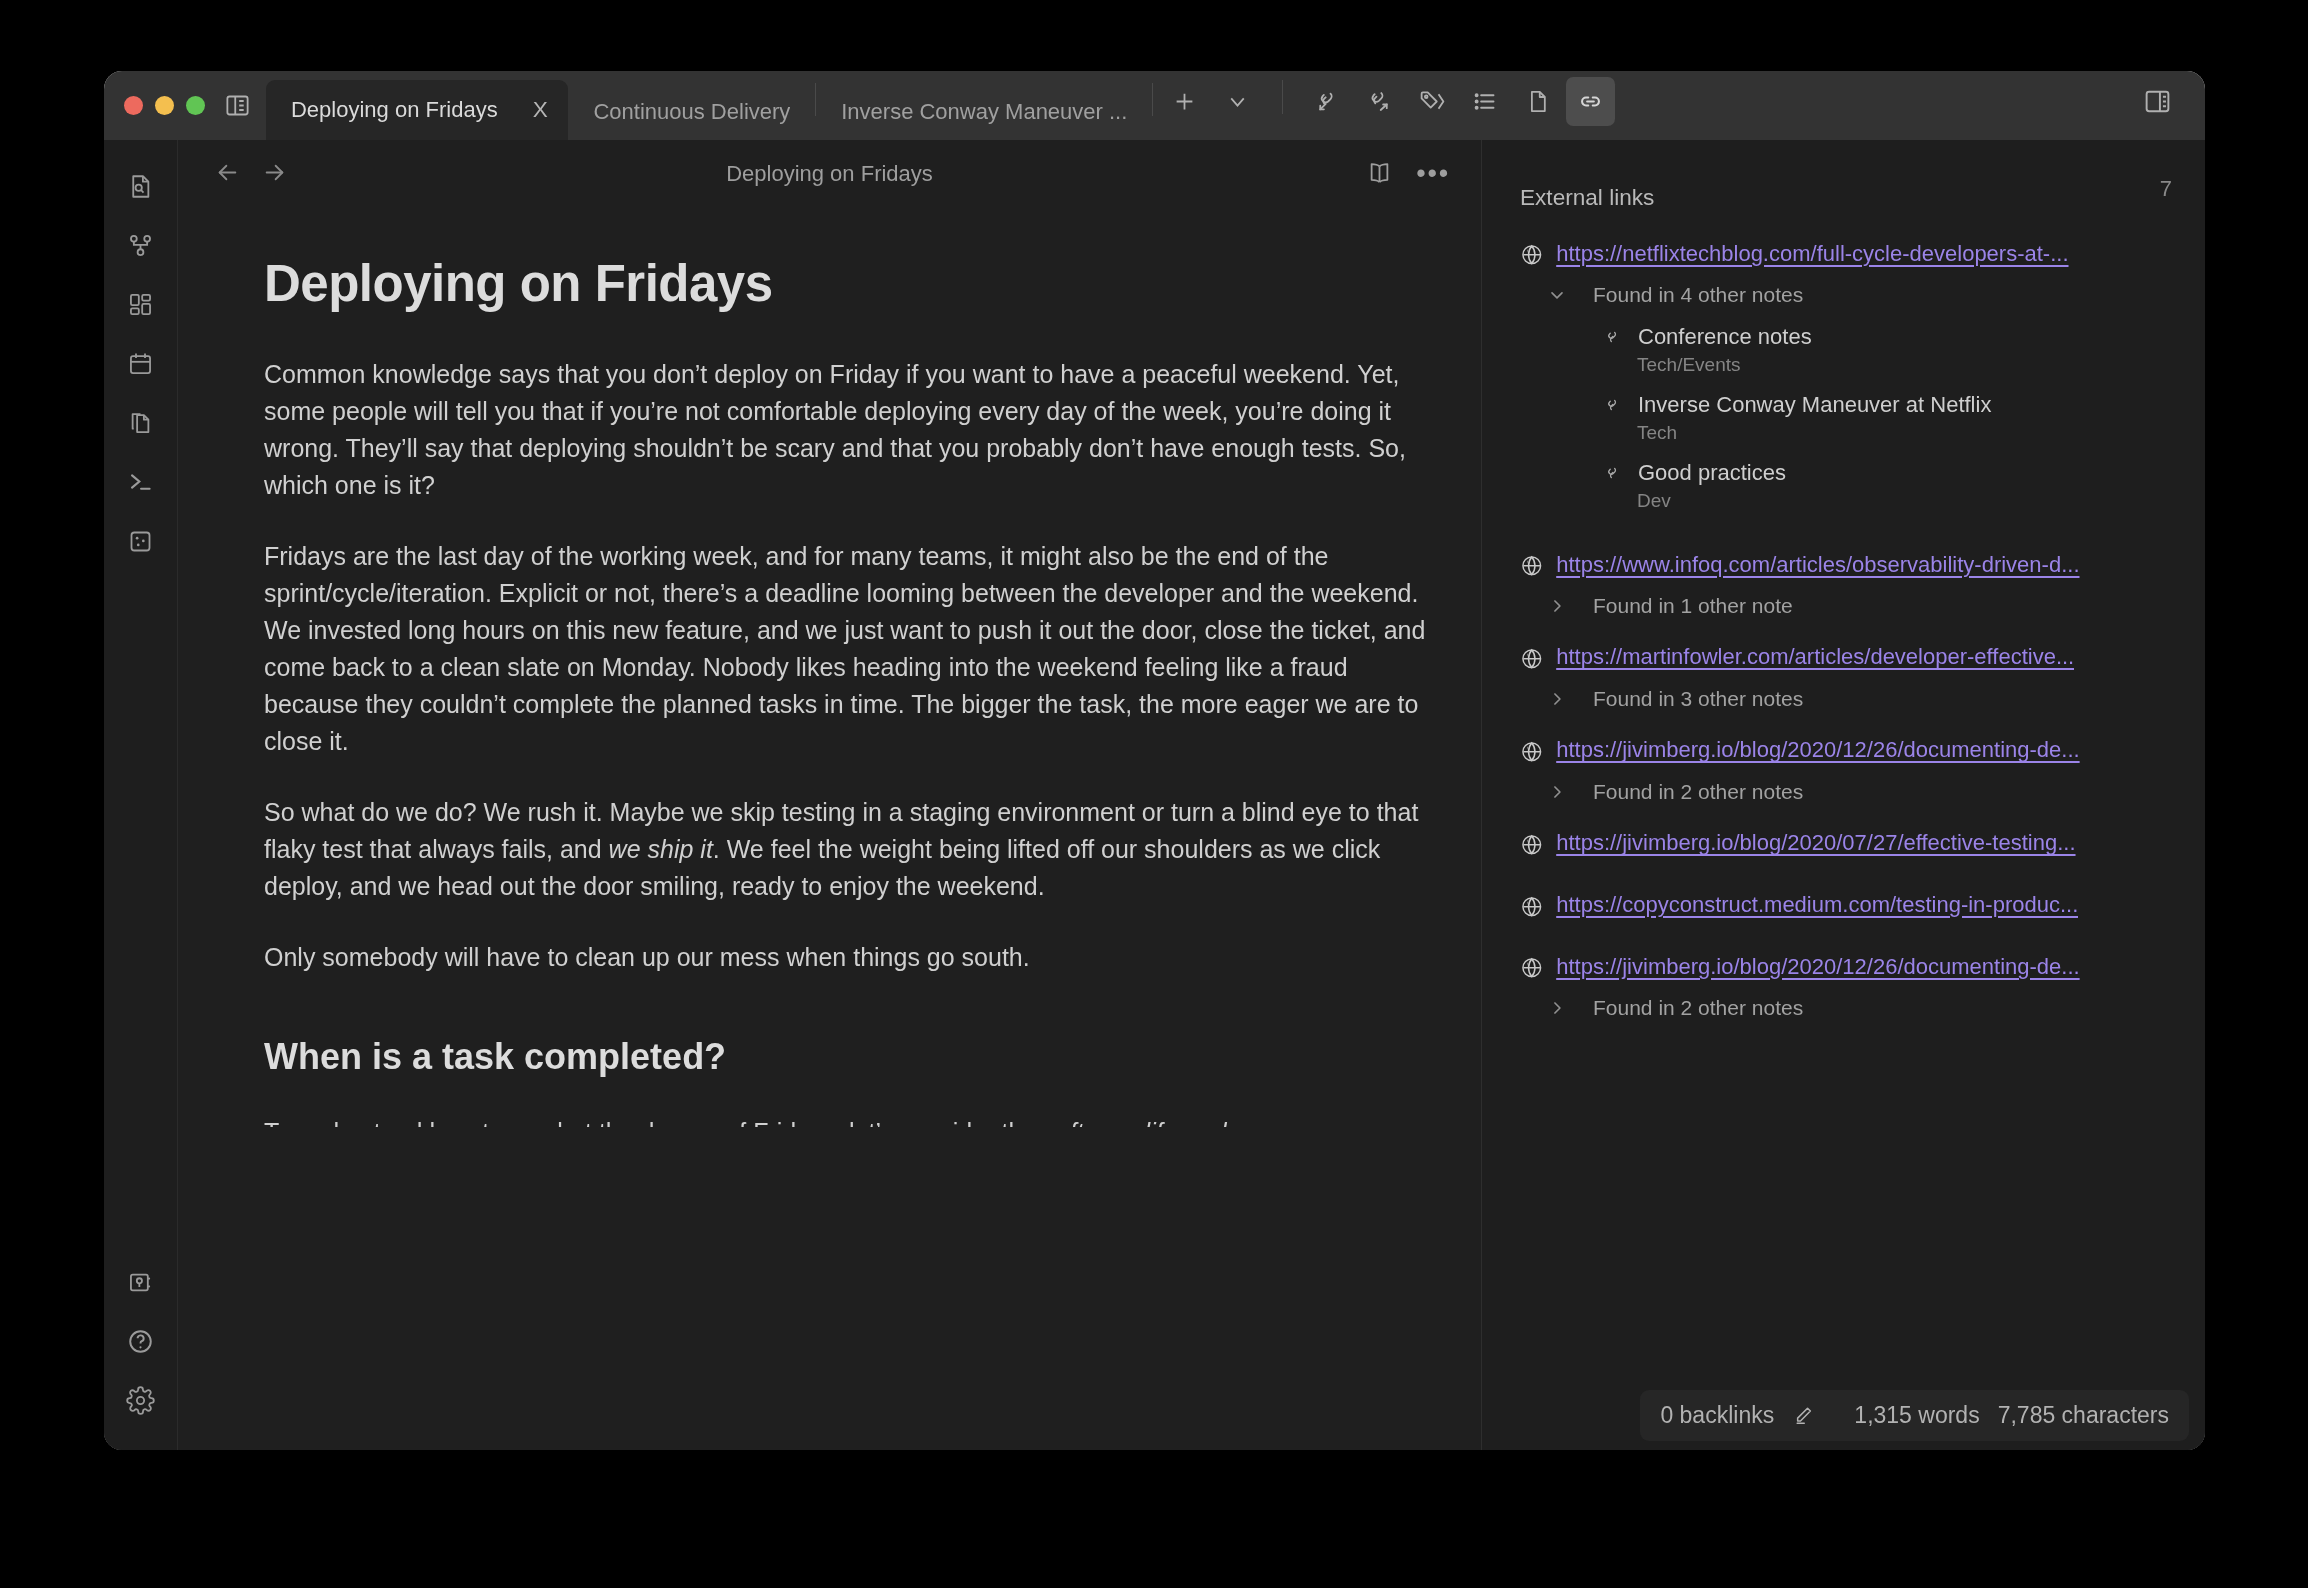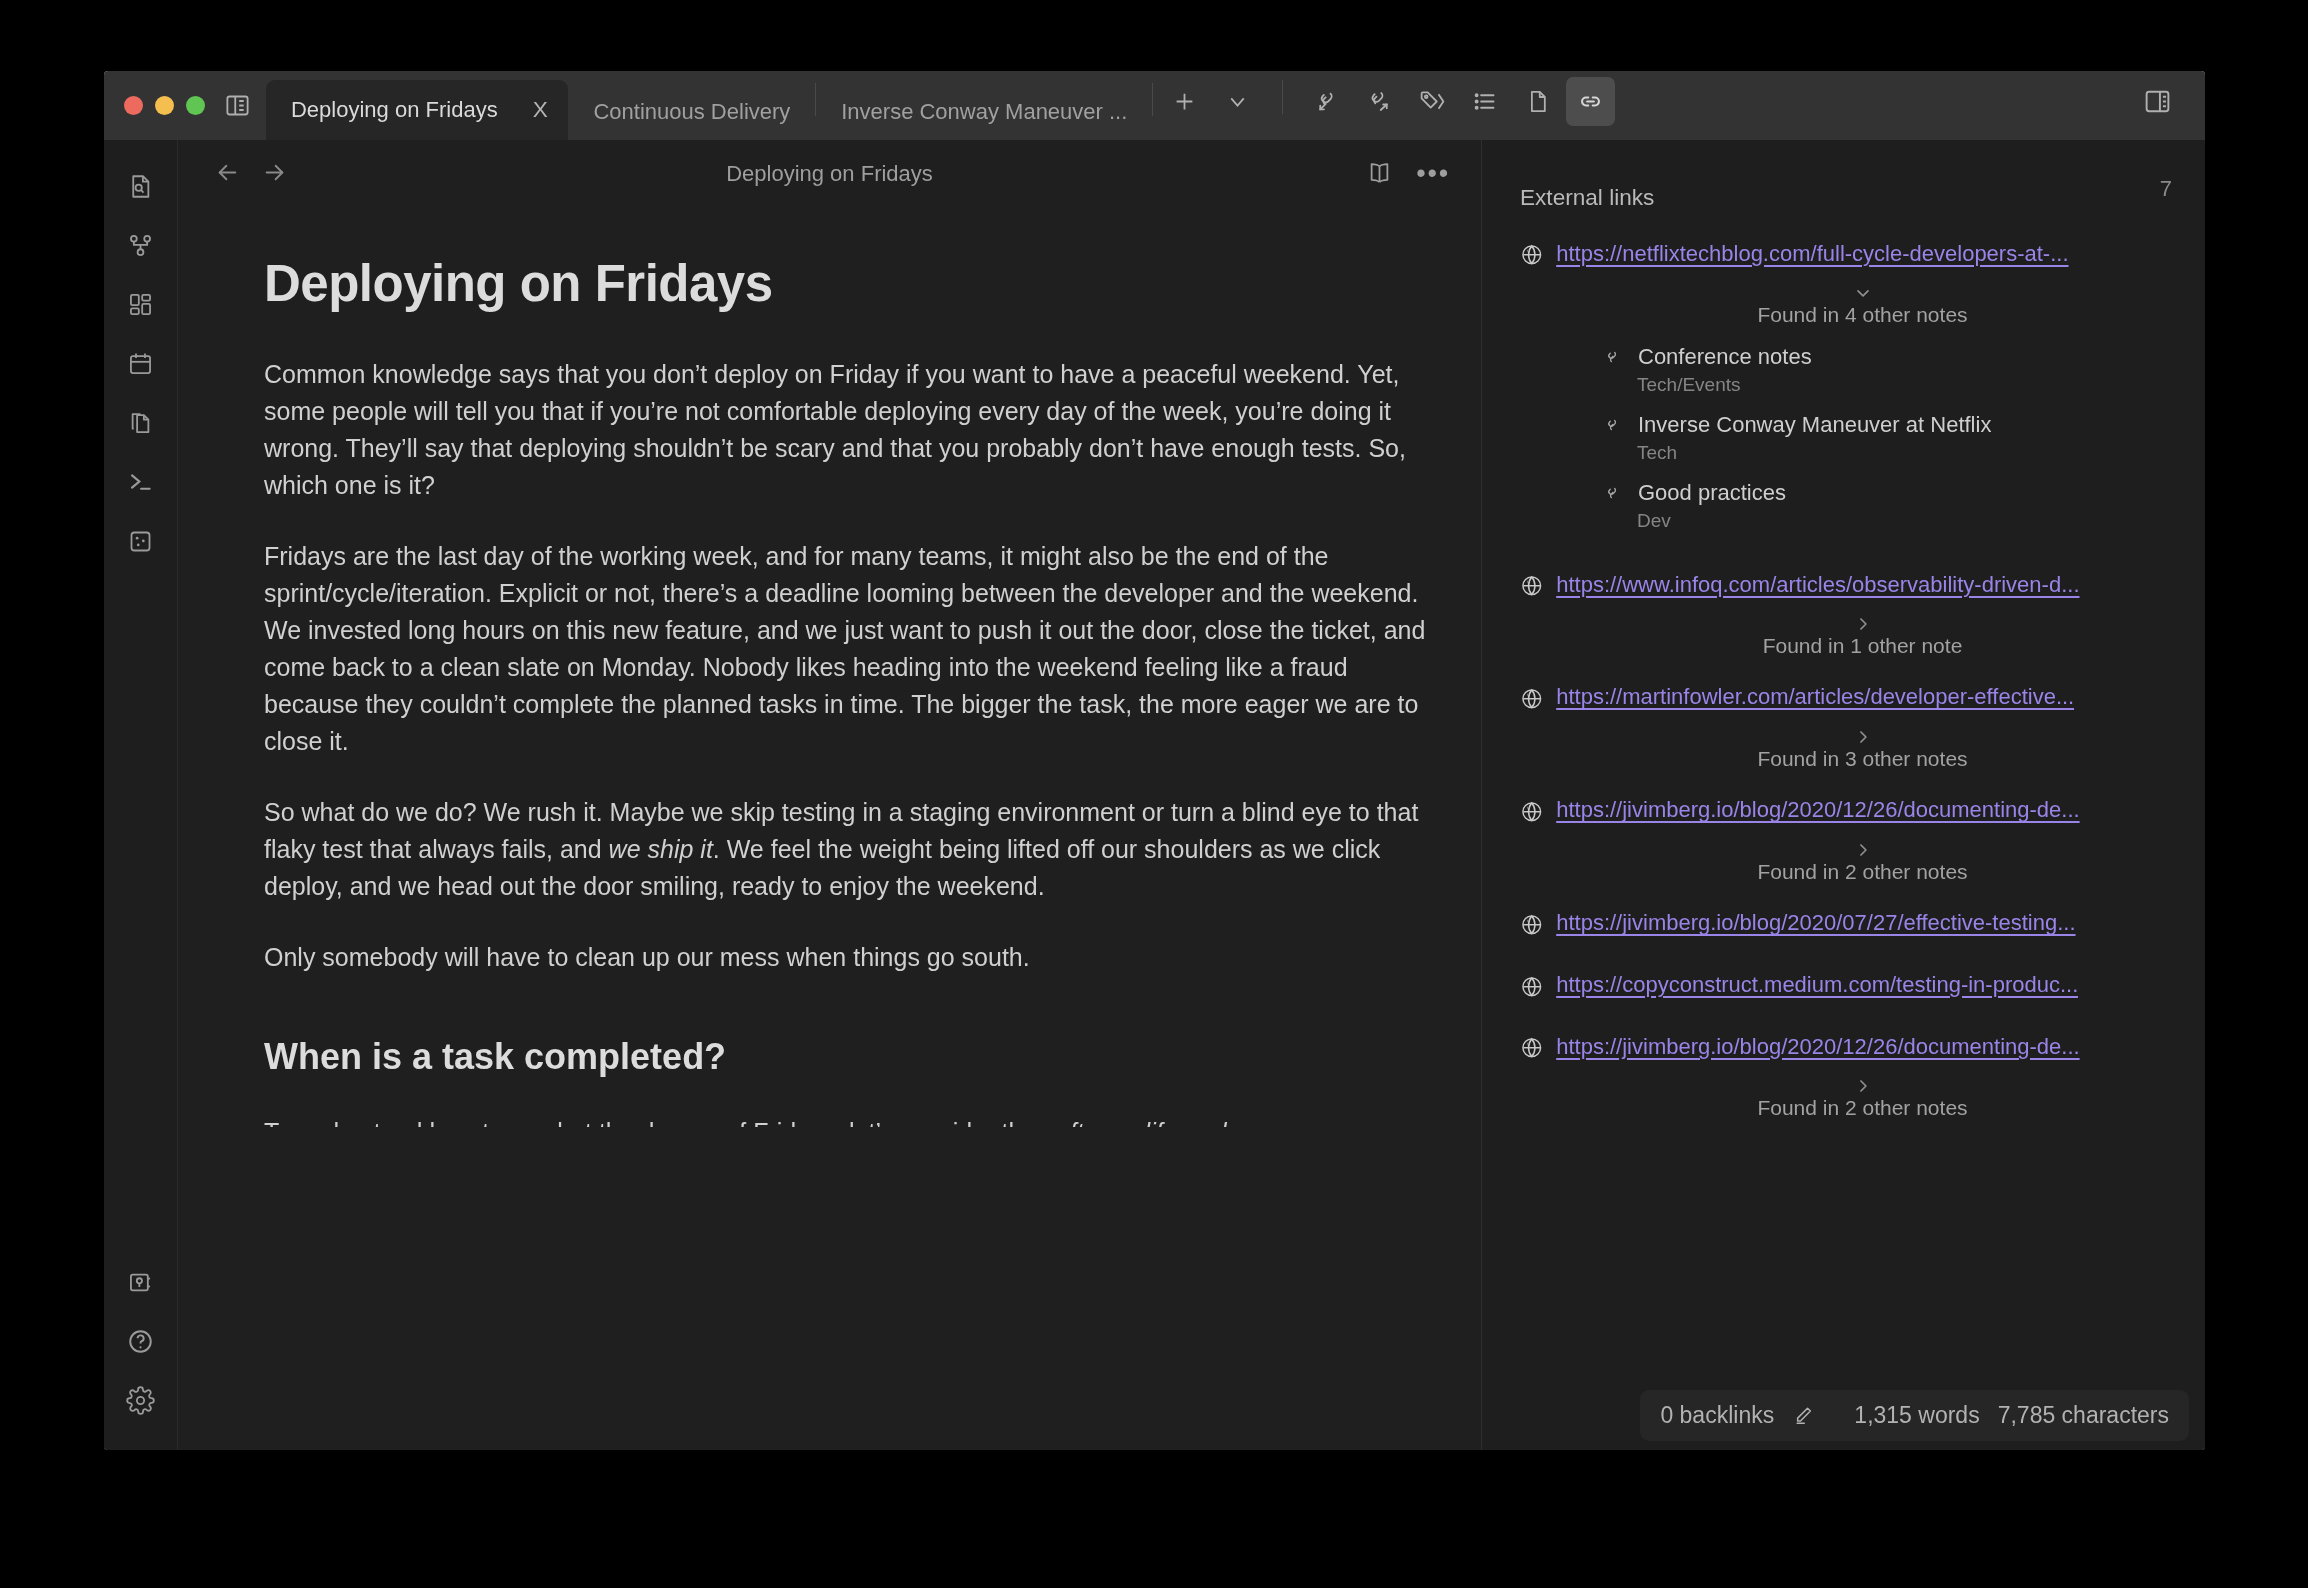--- a/index.html
+++ b/index.html
@@ -7,21 +7,21 @@
     width: 2309px; height: 1588px;
     background: #000000;
     font-family: "Liberation Sans", sans-serif;
     overflow: hidden;
   }
   .window {
     position: absolute;
     left: 104px; top: 71px;
     width: 2101px; height: 1379px;
     background: #e5e5e5;
-    border-radius: 4px;
+    border-radius: 18px;
     overflow: hidden;
     display: flex;
     flex-direction: column;
     box-shadow: 0 18px 54px rgba(0,0,0,0.8);
   }
 
   
   .titlebar {
     height: 69px;
     background: #333333;
@@ -176,23 +176,22 @@
   .link-row { display: flex; align-items: flex-start; gap: 12.7px; padding: 6.3px 0; }
   .globe { flex: 0 0 auto; color: #c9c9c9; margin-top: 2.7px; }
   .link-url {
     font-size: 22px; color: #9b84e8;
     text-decoration: underline;
     text-underline-offset: 3.6px;
     white-space: nowrap; overflow: hidden; text-overflow: ellipsis;
     max-width: 606px;
   }
   .found-row {
-    display: flex; align-items: center; gap: 0;
+    display: flex; align-items: center; gap: 26px;
     padding: 7.2px 0 5.4px 27px;
-    flex-direction: column;
   }
   .chev { color: #909090; display: flex; align-items: center; }
   .found-label { font-size: 21px; color: #a2a2a2; }
 
   .note-items { padding-left: 83px; padding-top: 5.4px; }
   .note-item { padding: 6.3px 0 10px 0; }
   .note-item-top { display: flex; align-items: center; gap: 15px; }
   .chain { color: #a8a8a8; display: flex; }
   .note-name { font-size: 22px; color: #cfcfcf; }
   .note-path { font-size: 19px; color: #858585; padding-left: 34px; margin-top: 3.6px; }

